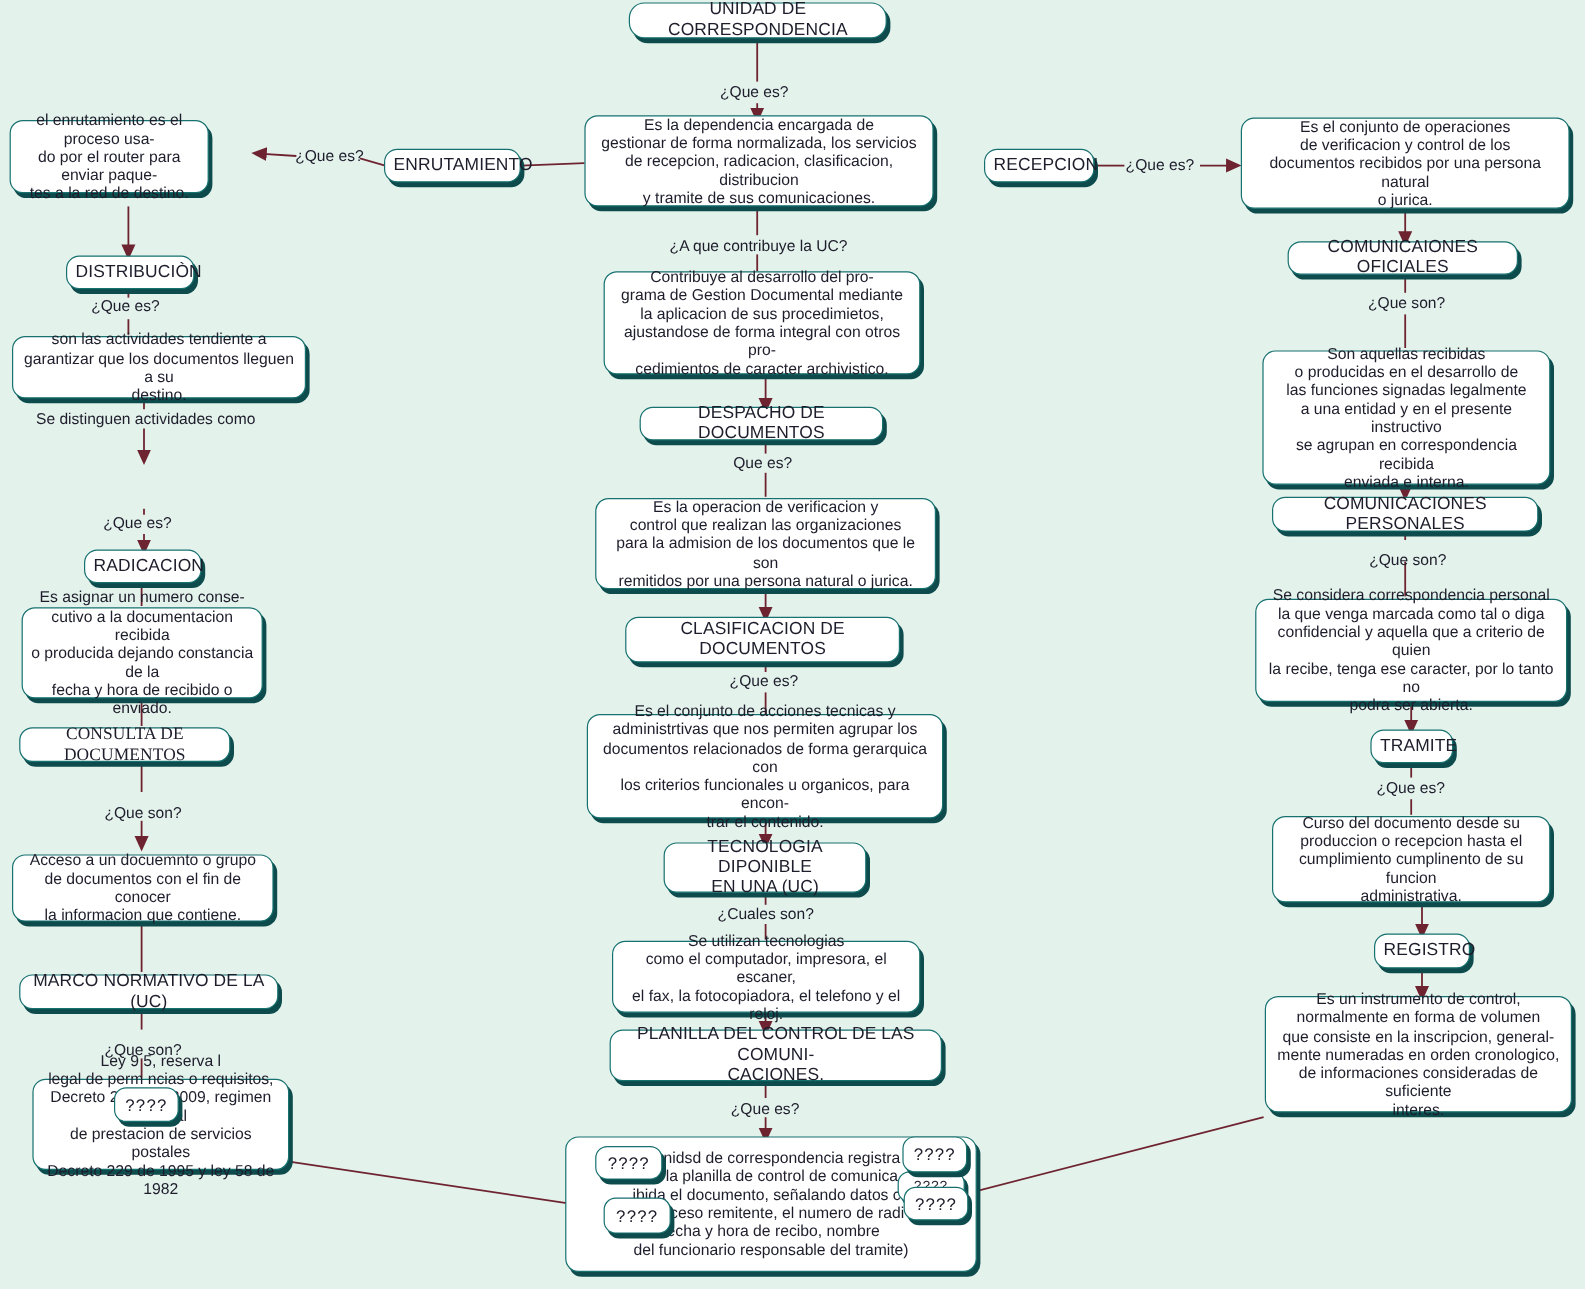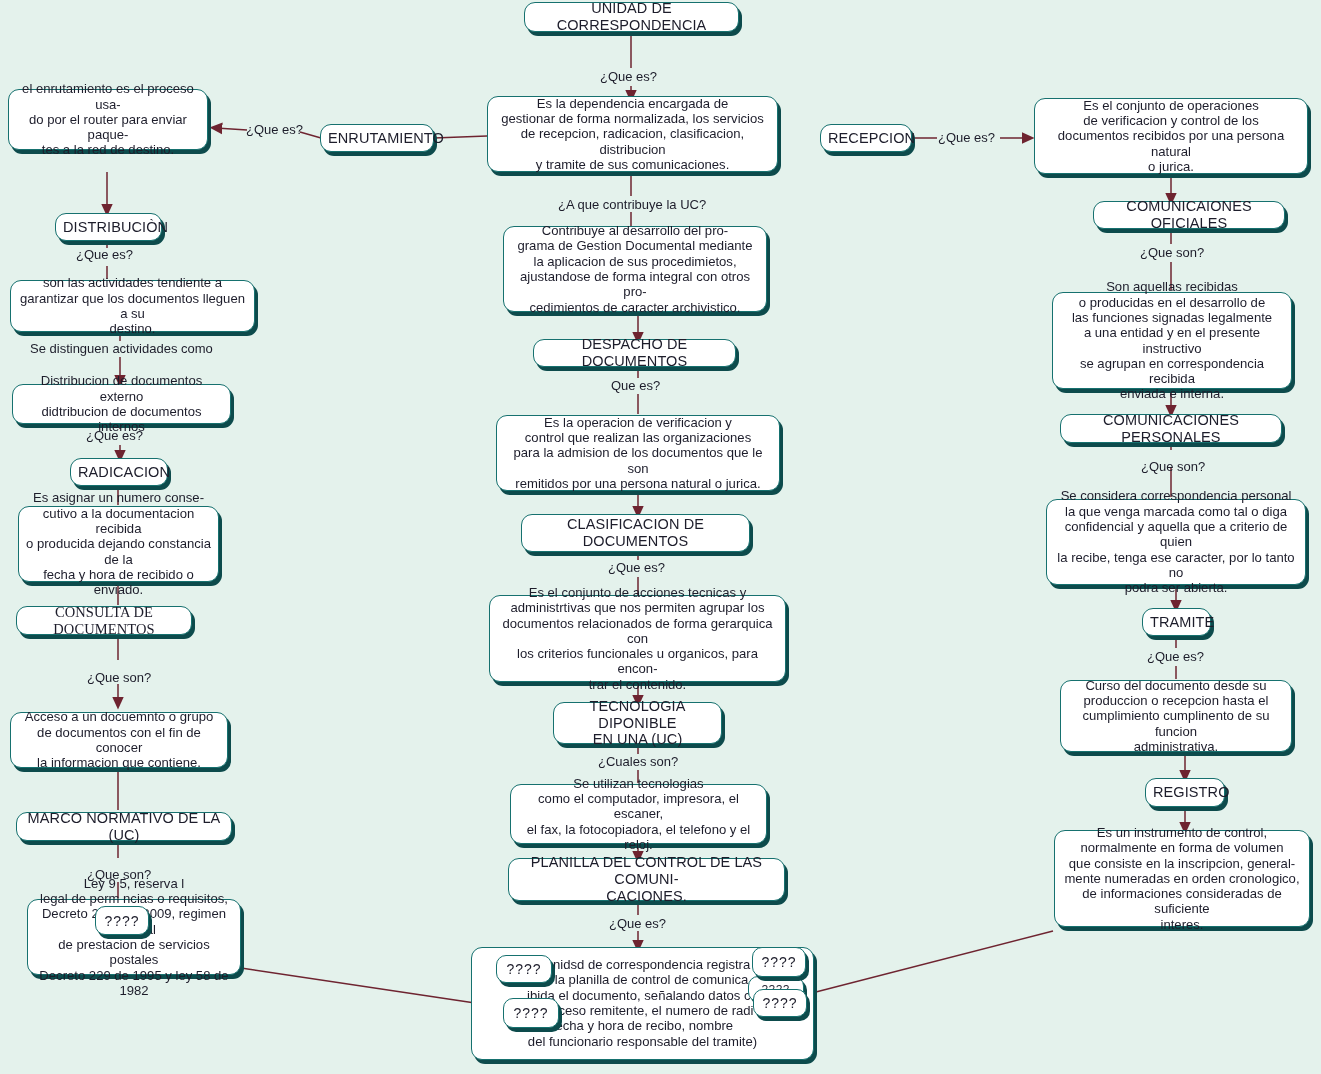--- a/index.html
+++ b/index.html
@@ -143,21 +143,21 @@
       <line x1="1176" y1="585" x2="1176" y2="606" marker-end="url(#ah)"></line>
       <line x1="1176" y1="636" x2="1176" y2="648"></line>
       <line x1="1176" y1="666" x2="1176" y2="679"></line>
       <line x1="1185" y1="752" x2="1185" y2="776" marker-end="url(#ah)"></line>
       <line x1="1185" y1="807" x2="1185" y2="828" marker-end="url(#ah)"></line>
 
       <line x1="1053" y1="931" x2="812" y2="993"></line>
     </g>
   </svg>
 
-  <div class="node title-node" style="left:524px;top:2px;width:215px;height:30px;">
+  <div class="node title-node" style="left:524px;top:2px;width:215px;height:30px;border-radius:13px;">
     <span class="txt">UNIDAD DE CORRESPONDENCIA</span>
   </div>
 
   <div class="elabel" style="left:600px;top:70px;">¿Que es?</div>
 
   <div class="node desc-node" style="left:487px;top:96px;width:291px;height:76px;">
     <span class="txt">
       <span>Es la dependencia encargada de</span><br>
       <span>gestionar de forma normalizada, los servicios</span><br>
       <span>de recepcion, radicacion, clasificacion, distribucion</span><br>
@@ -254,21 +254,21 @@
   <div class="q-node q-hidden" style="left:748px;top:976px;width:56px;height:26px;font-size:11px;">
     <span>????</span>
   </div>
   <div class="q-node z-top" style="left:752px;top:947px;width:54px;height:30px;">
     <span>????</span>
   </div>
   <div class="q-node z-top" style="left:753px;top:989px;width:54px;height:28px;">
     <span>????</span>
   </div>
 
-  <div class="node desc-node" style="left:8px;top:89px;width:200px;height:61px;">
+  <div class="node desc-node" style="left:8px;top:100px;width:166px;height:61px;">
     <span class="txt">
       <span>el enrutamiento es el proceso usa-</span><br>
       <span>do por el router para enviar paque-</span><br>
       <span>tes a la red de destino.</span>
     </span>
   </div>
 
   <div class="elabel" style="left:246px;top:123px;">¿Que es?</div>
 
   <div class="node title-node" style="left:320px;top:124px;width:114px;height:28px;">
@@ -284,26 +284,20 @@
   <div class="node desc-node" style="left:10px;top:280px;width:245px;height:52px;">
     <span class="txt">
       <span>son las actividades tendiente a</span><br>
       <span>garantizar que los documentos lleguen a su</span><br>
       <span>destino.</span>
     </span>
   </div>
 
   <div class="elabel" style="left:30px;top:342px;">Se distinguen actividades como</div>
 
-  <div class="node desc-node" style="left:12px;top:384px;width:219px;height:40px;">
-    <span class="txt">
-      <span>Distribucion de documentos externo</span><br>
-      <span>didtribucion de documentos internos</span>
-    </span>
-  </div>
 
   <div class="elabel" style="left:86px;top:429px;">¿Que  es?</div>
 
   <div class="node title-node" style="left:70px;top:458px;width:98px;height:28px;">
     <span class="txt">RADICACION</span>
   </div>
 
   <div class="node desc-node" style="left:18px;top:506px;width:201px;height:76px;">
     <span class="txt">
       <span>Es asignar un numero conse-</span><br>
@@ -355,27 +349,27 @@
 
   <div class="node desc-node" style="left:1034px;top:98px;width:274px;height:76px;">
     <span class="txt">
       <span>Es el conjunto de operaciones</span><br>
       <span>de verificacion y control de los</span><br>
       <span>documentos recibidos por una  persona natural</span><br>
       <span>o jurica.</span>
     </span>
   </div>
 
-  <div class="node title-node" style="left:1073px;top:201px;width:192px;height:28px;margin-left:20px;">
+  <div class="node title-node" style="left:1073px;top:201px;width:192px;height:28px;">
     <span class="txt">COMUNICAIONES OFICIALES</span>
   </div>
 
   <div class="elabel" style="left:1140px;top:246px;">¿Que son?</div>
 
-  <div class="node desc-node" style="left:1052px;top:292px;width:240px;height:97px;">
+  <div class="node desc-node" style="left:1052px;top:292px;width:240px;height:112px;">
     <span class="txt">
       <span>Son  aquellas recibidas</span><br>
       <span>o producidas en el desarrollo de</span><br>
       <span>las funciones signadas legalmente</span><br>
       <span>a una entidad y en el presente instructivo</span><br>
       <span>se agrupan en correspondencia recibida</span><br>
       <span>enviada e interna.</span>
     </span>
   </div>
 

